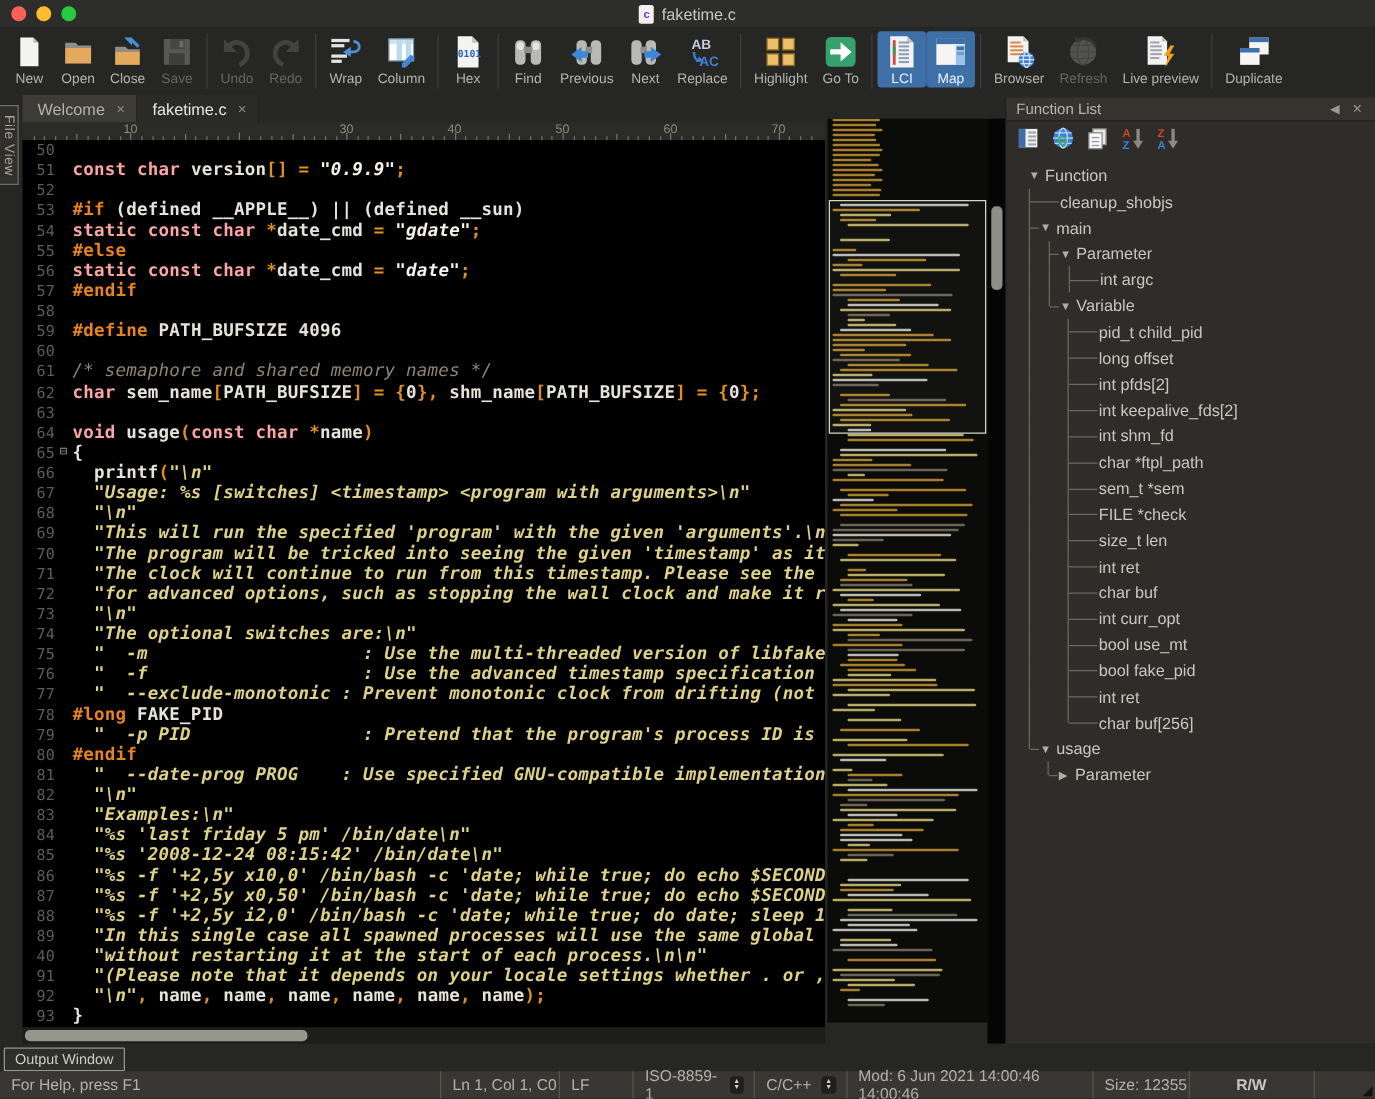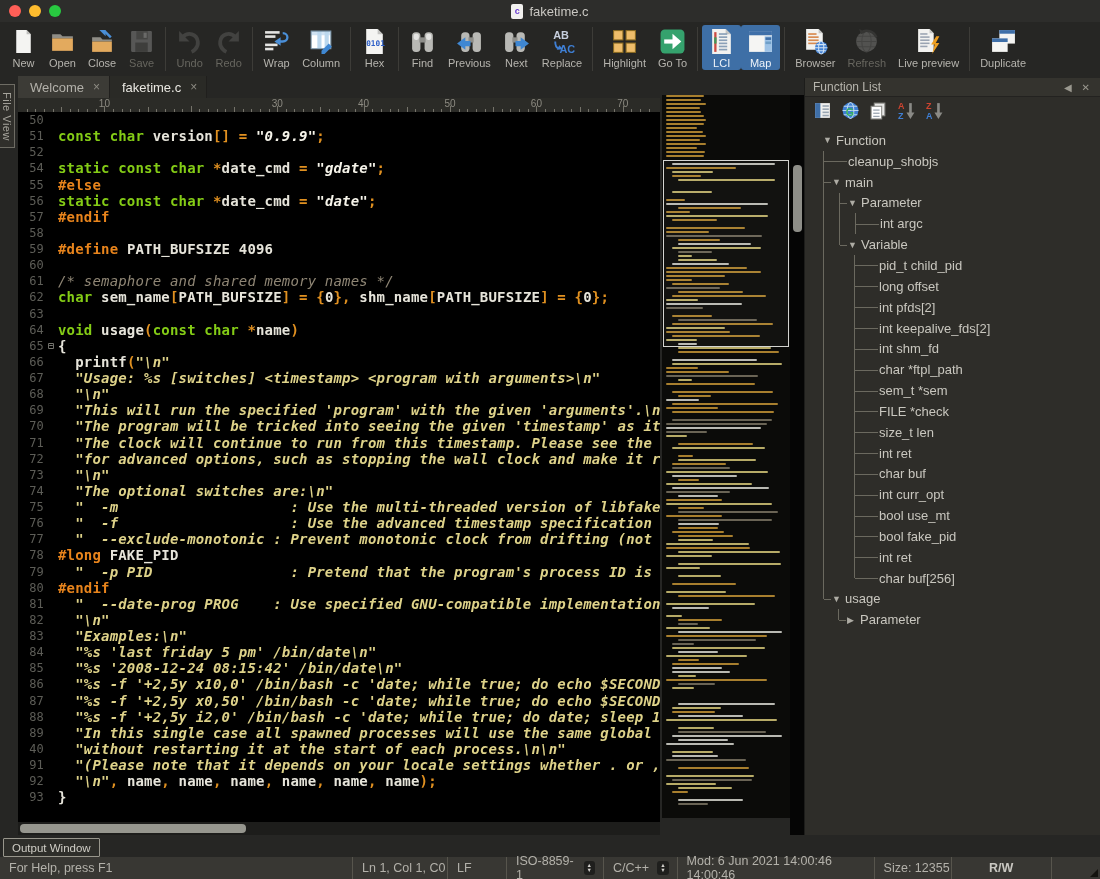--- a/index.html
+++ b/index.html
@@ -40,21 +40,21 @@
   .ruler{position:absolute;left:18px;top:98px;width:642px;height:14px;background:#2b2b27;overflow:hidden;}
   .rtick{position:absolute;bottom:0;width:1px;background:#75736a;}
   .rnum{position:absolute;top:0;font-size:10px;color:#8d8b82;transform:translateX(-50%);}
   
   .code{position:absolute;left:18px;top:112px;width:642px;height:710px;background:#000;
     overflow:hidden;font-family:"DejaVu Sans Mono",monospace;font-size:14px;font-weight:bold;letter-spacing:.18px;}
   .cl{display:flex;height:16.14px;line-height:16.14px;white-space:pre;}
   .ln{flex:0 0 26px;text-align:right;color:#5d5d57;font-size:12px;font-weight:normal;}
   .fm{flex:0 0 14px;text-align:center;color:#9a9a92;font-size:10px;font-weight:normal;line-height:16px;}
   .lt{flex:1;overflow:hidden;}
-  .k{color:#84cc16;}
+  .k{color:#fca5a5;}
   .p{color:#e8841c;}
   .o{color:#e09020;}
   .n{color:#e6e4da;}
   .s{color:#ded289;font-style:italic;}
   .w{color:#f6f4ea;font-style:italic;}
   .c{color:#8f8675;font-style:italic;font-weight:normal;}
   
   .hscroll{position:absolute;left:18px;top:822px;width:642px;height:13px;background:#1d1d1b;}
   .hthumb{position:absolute;left:2px;top:2px;width:226px;height:9px;background:#96968e;border-radius:4px;}
   .vscroll{position:absolute;left:790px;top:95px;width:14px;height:740px;background:#050505;}
@@ -471,20 +471,21 @@
       <span class="rnum" style="left: 604.8px;">70</span>
       <span class="rtick" style="left: 613.44px; height: 3px;"></span>
       <span class="rtick" style="left: 622.08px; height: 3px;"></span>
       <span class="rtick" style="left: 630.72px; height: 3px;"></span>
     </div>
 
   <div class="code" id="code">
       <div class="cl"><span class="ln">50</span><span class="fm"></span><span class="lt"></span></div>
       <div class="cl"><span class="ln">51</span><span class="fm"></span><span class="lt"><span class="k">const </span><span class="k">char </span><span class="n">version</span><span class="o">[] = </span><span class="w">"0.9.9"</span><span class="o">;</span></span></div>
       <div class="cl"><span class="ln">52</span><span class="fm"></span><span class="lt"></span></div>
+      <div class="cl"><span class="ln">53</span><span class="fm"></span><span class="lt"><span class="p">#if </span><span class="n">(defined __APPLE__) || (defined __sun)</span></span></div>
       <div class="cl"><span class="ln">54</span><span class="fm"></span><span class="lt"><span class="k">static </span><span class="k">const </span><span class="k">char </span><span class="o">*</span><span class="n">date_cmd </span><span class="o">= </span><span class="w">"gdate"</span><span class="o">;</span></span></div>
       <div class="cl"><span class="ln">55</span><span class="fm"></span><span class="lt"><span class="p">#else</span></span></div>
       <div class="cl"><span class="ln">56</span><span class="fm"></span><span class="lt"><span class="k">static </span><span class="k">const </span><span class="k">char </span><span class="o">*</span><span class="n">date_cmd </span><span class="o">= </span><span class="w">"date"</span><span class="o">;</span></span></div>
       <div class="cl"><span class="ln">57</span><span class="fm"></span><span class="lt"><span class="p">#endif</span></span></div>
       <div class="cl"><span class="ln">58</span><span class="fm"></span><span class="lt"></span></div>
       <div class="cl"><span class="ln">59</span><span class="fm"></span><span class="lt"><span class="p">#define </span><span class="n">PATH_BUFSIZE </span><span class="n">4096</span></span></div>
       <div class="cl"><span class="ln">60</span><span class="fm"></span><span class="lt"></span></div>
       <div class="cl"><span class="ln">61</span><span class="fm"></span><span class="lt"><span class="c">/* semaphore and shared memory names */</span></span></div>
       <div class="cl"><span class="ln">62</span><span class="fm"></span><span class="lt"><span class="k">char </span><span class="n">sem_name</span><span class="o">[</span><span class="n">PATH_BUFSIZE</span><span class="o">] = {</span><span class="n">0</span><span class="o">}, </span><span class="n">shm_name</span><span class="o">[</span><span class="n">PATH_BUFSIZE</span><span class="o">] = {</span><span class="n">0</span><span class="o">};</span></span></div>
       <div class="cl"><span class="ln">63</span><span class="fm"></span><span class="lt"></span></div>

